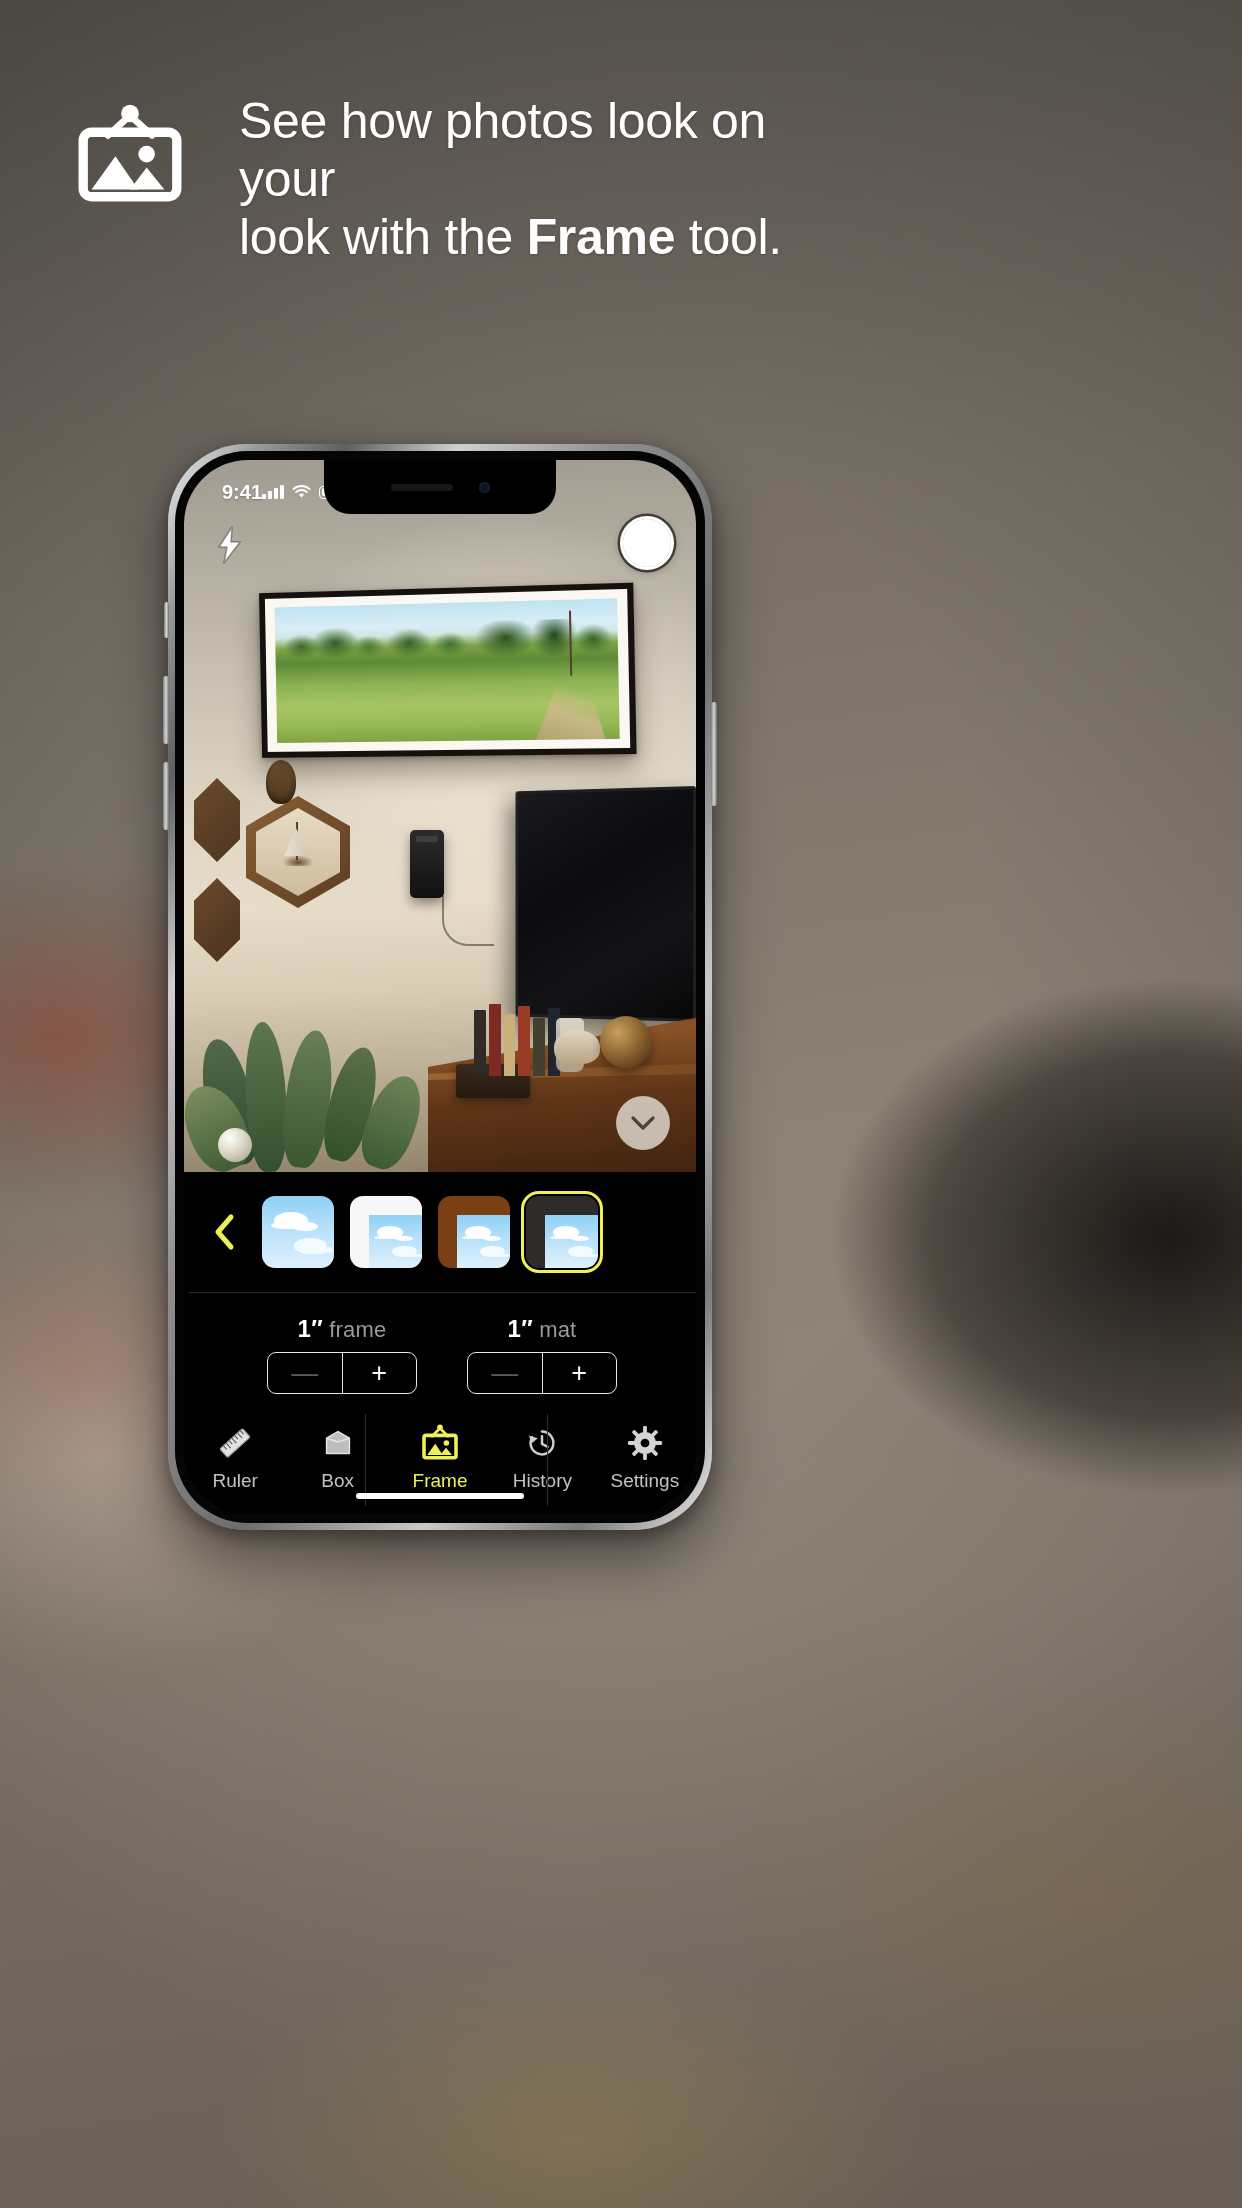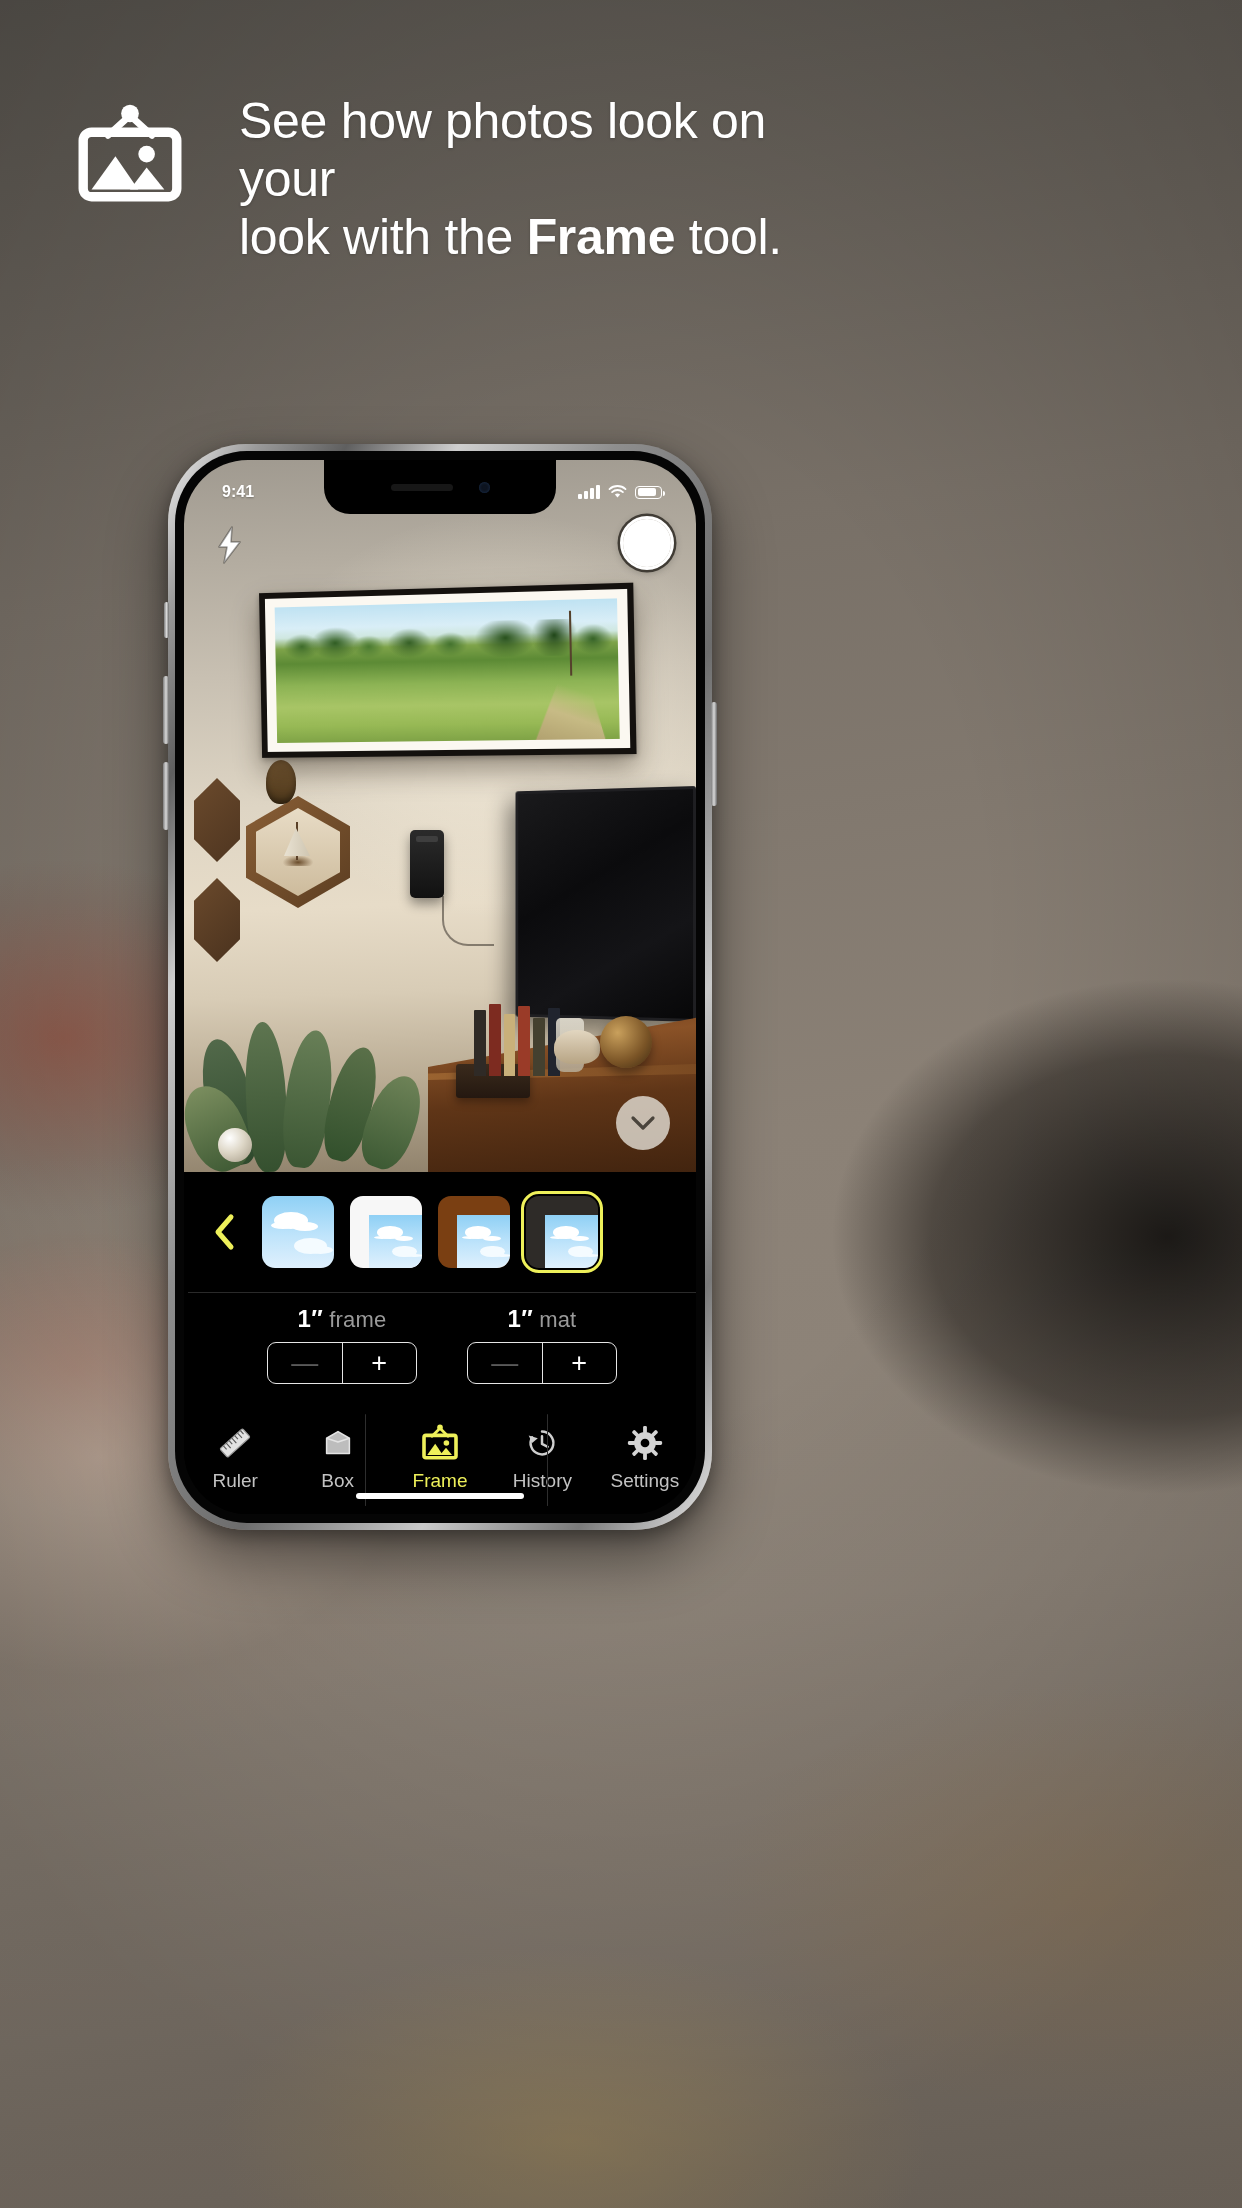--- a/index.html
+++ b/index.html
@@ -83,23 +83,23 @@
     overflow: hidden;
   }
   .vf-wallglow {
     position: absolute; inset: 0;
     background: radial-gradient(ellipse 360px 300px at 62% 36%, rgba(255,246,228,.55) 0%, rgba(0,0,0,0) 68%);
   }
 
   
   .statusbar {
     position: absolute; left: 0; right: 0; top: 0; height: 58px;
-    display: flex; align-items: center; justify-content: space-between;
+    display: flex; align-items: center; 
     padding: 0 34px 0 38px; z-index: 12; color: #fff;
-    font-size: 16px; font-weight: 600;
+    font-size: 20px; font-weight: 600;
   }
   .sb-time { margin-top: 6px; text-shadow: 0 1px 2px rgba(0,0,0,.3); }
   .sb-right { display: flex; align-items: center; gap: 8px; margin-top: 6px; }
   .sb-sig { display: flex; align-items: flex-end; gap: 2px; height: 14px; }
   .sb-sig i { width: 4px; background: #fff; border-radius: 1px; display: block; }
   .sb-sig i:nth-child(1){height:5px}.sb-sig i:nth-child(2){height:8px}
   .sb-sig i:nth-child(3){height:11px}.sb-sig i:nth-child(4){height:14px}
   .sb-batt { width: 27px; height: 13px; border: 1.6px solid #fff; border-radius: 4px; position: relative; }
   .sb-batt::after { content:''; position:absolute; right:-4px; top:4px; width:2px; height:5px; background:#fff; border-radius:0 2px 2px 0; }
   .sb-batt i { position:absolute; left:1.5px; top:1.5px; bottom:1.5px; width:75%; background:#fff; border-radius:2px; display:block; }
@@ -254,21 +254,21 @@
     border-radius: 50%; background:#f4fbff; box-shadow: 10px 4px 0 -4px #f4fbff; }
   .thumb-inner { position:absolute; right:0; bottom:0; width:74%; height:74%; overflow:hidden; }
   .t-white { background: #f7f7f7; }
   .t-brown { background: #7a3f12; }
   .t-dark  { background: #2e2b28; }
 
   
   .adjust {
     position: absolute; left: 4px; right: 0; top: 832px; height: 116px;
     background: #000; border-top: 1px solid #2a2a2a;
-    display: flex; justify-content: center; gap: 50px; padding-top: 12px;
+    display: flex; justify-content: center; gap: 50px; padding-top: 22px;
   }
   .adj-col { width: 150px; display: flex; flex-direction: column; align-items: center; }
   .adj-label { font-size: 22px; color: #9a9a9a; margin-bottom: 9px; letter-spacing: .2px; }
   .adj-label b { color: #fff; font-weight: 700; font-size: 24px; }
   .stepper { display: flex; width: 150px; height: 42px; border: 1.6px solid #e6e6e6; border-radius: 9px; overflow: hidden; }
   .stepper > div { flex:1; display:flex; align-items:center; justify-content:center; color:#fff; font-size:27px; line-height:1; }
   .stepper .minus { color: #5a5a5a; border-right: 1.6px solid #e6e6e6; }
 
   
   .tabbar {

